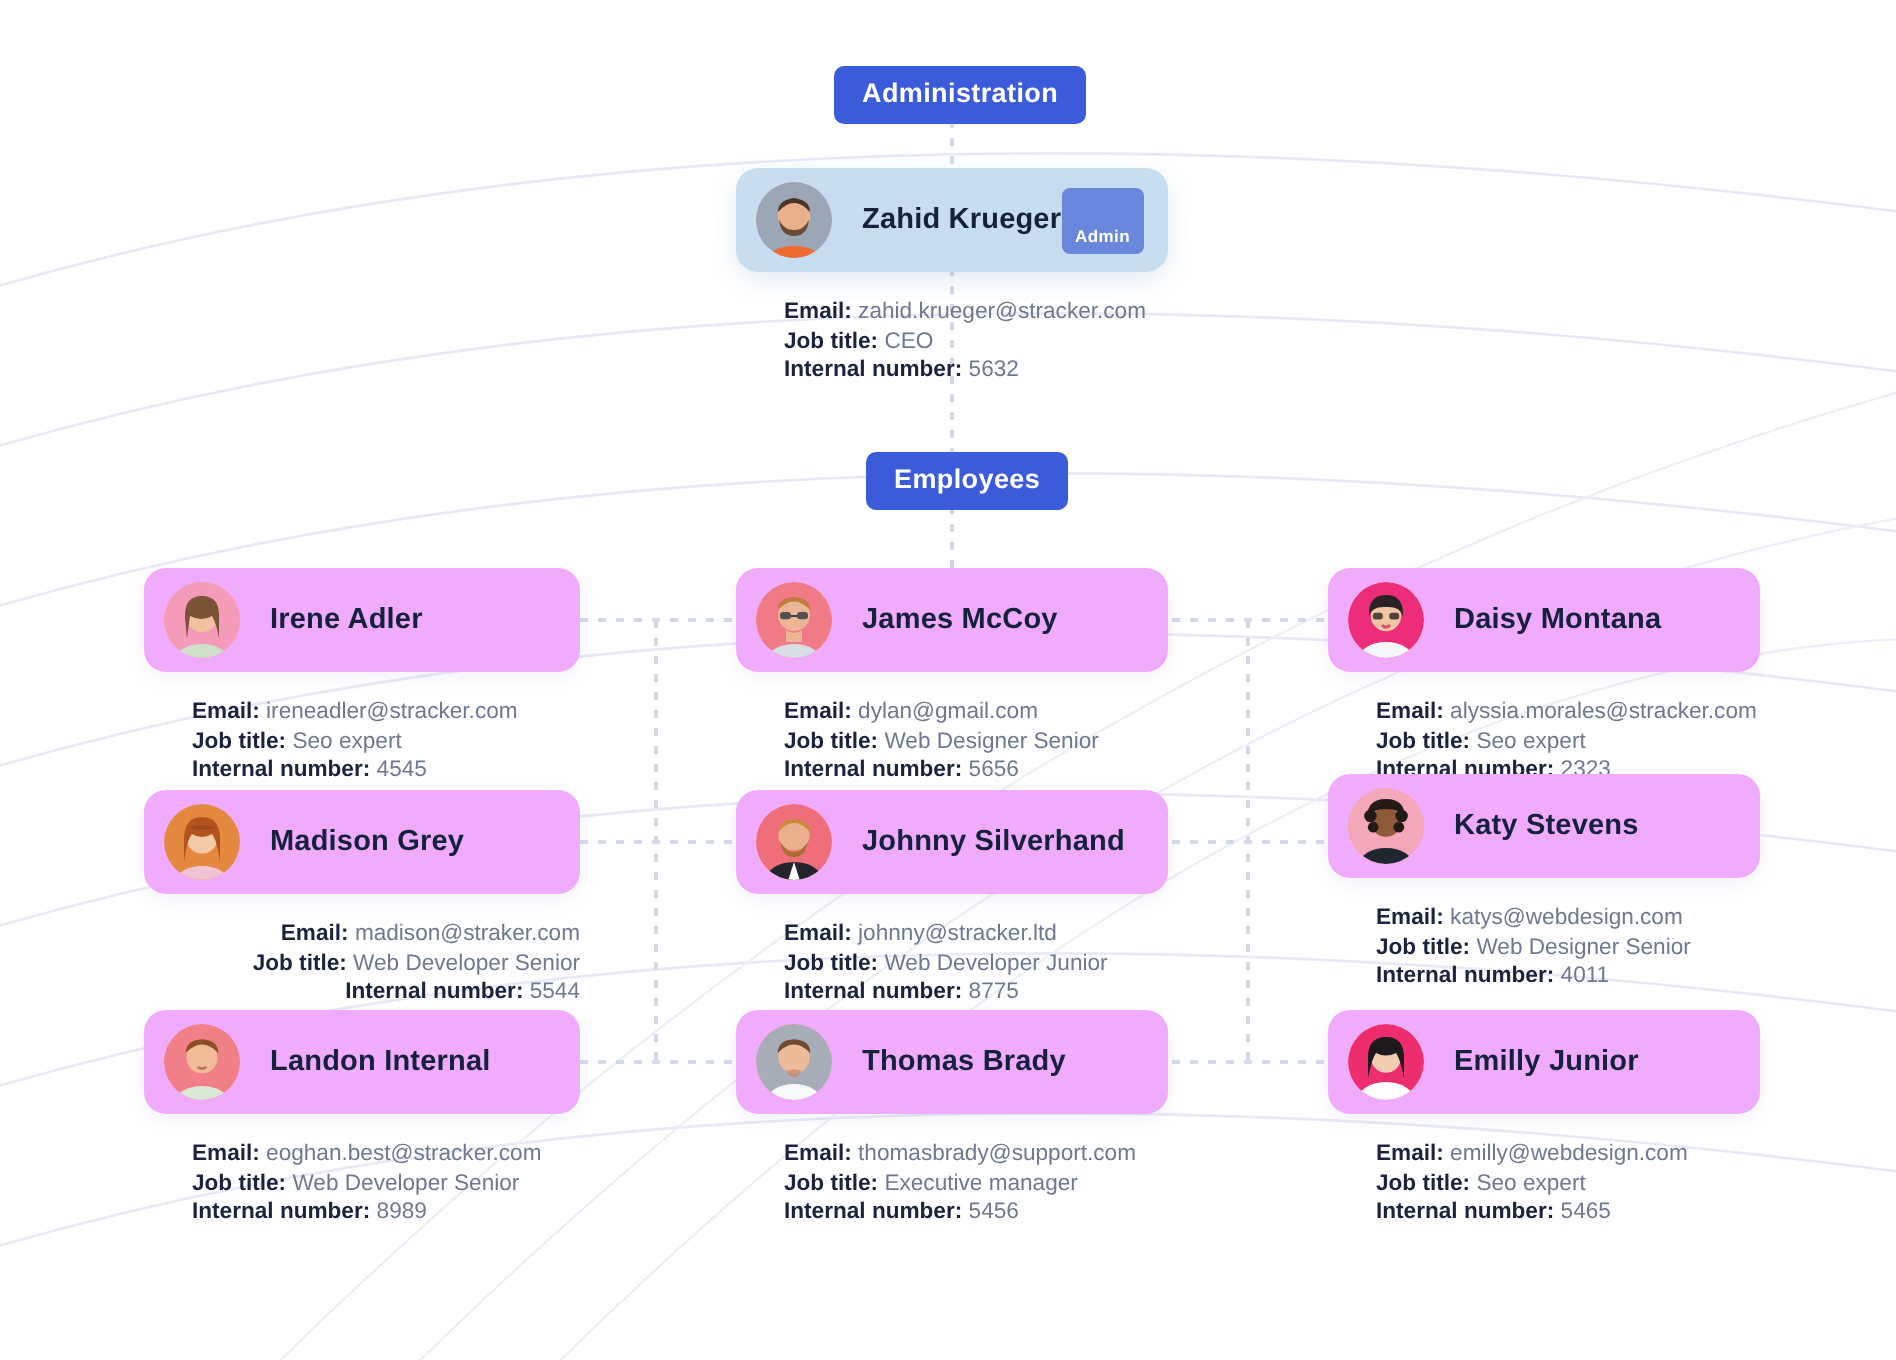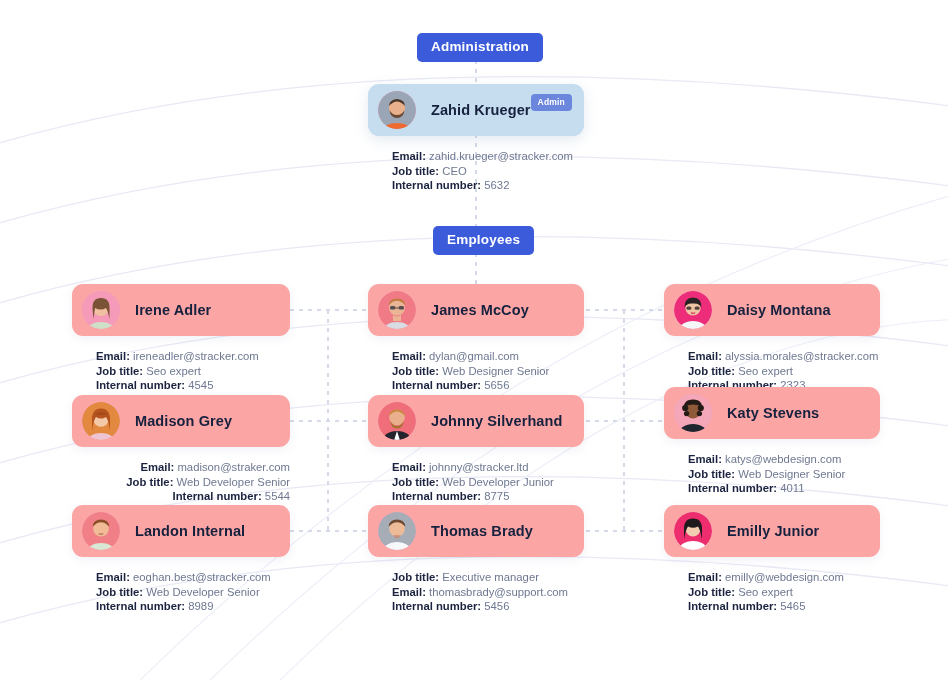--- a/index.html
+++ b/index.html
@@ -60,21 +60,21 @@
 
   
   .person {
     position: absolute;
   }
 
   .person-card {
     position: relative;
     height: 52px;
     border-radius: 11px;
-    background: #fca5a5;
+    background: #f0abfc;
     display: flex;
     align-items: center;
     padding-left: 10px;
     box-shadow: 0 3px 10px rgba(120,130,180,0.10);
   }
 
   .person-card.admin-card {
     background: #c6dcef;
     box-shadow: 0 4px 14px rgba(100,140,180,0.18);
   }
@@ -102,21 +102,21 @@
 
   .admin-badge {
     position: absolute;
     right: 12px;
     top: 10px;
     background: #6b86dd;
     color: #ffffff;
     font-size: 8.5px;
     font-weight: bold;
     border-radius: 4px;
-    padding: 4px 7px 4px 7px;
+    padding: 20px 7px 4px 7px;
     line-height: 1;
     letter-spacing: 0.2px;
   }
 
   .person-details {
     margin-top: 13px;
     font-size: 11.3px;
     line-height: 14.6px;
     color: #6e7891;
     white-space: nowrap;
@@ -359,22 +359,22 @@
     <circle cx="19" cy="19" r="19" fill="#a6adb6"></circle>
     <path d="M19 30 C10 30 5 35 4 40 L34 40 C33 35 28 30 19 30 Z" fill="#f7f8fa"></path>
     <circle cx="19" cy="16.8" r="7.8" fill="#eebb98"></circle>
     <path d="M10.8 14.5 Q19 6 27.2 14.5 Q27 8 19 7.6 Q11 8 10.8 14.5 Z" fill="#6f4b33"></path>
     <path d="M15.2 23.5 Q19 21.8 22.8 23.5 Q19 30 15.2 23.5 Z" fill="#c98267" opacity="0.65"></path>
             </svg>
           </div>
           <div class="person-name">Thomas Brady</div>
         </div>
         <div class="person-details">
+          <span class="detail-row"><span class="lbl">Email:</span> <span>thomasbrady@support.com</span></span>
           <span class="detail-row"><span class="lbl">Job title:</span> <span>Executive manager</span></span>
-          <span class="detail-row"><span class="lbl">Email:</span> <span>thomasbrady@support.com</span></span>
           <span class="detail-row"><span class="lbl">Internal number:</span> <span>5456</span></span>
         </div>
       </div>
       <div class="person" style="left: 664px; top: 505px; width: 216px;">
         <div class="person-card">
           <div class="avatar">
             <svg viewBox="0 0 38 38" xmlns="http://www.w3.org/2000/svg">
     <circle cx="19" cy="19" r="19" fill="#ee2d6e"></circle>
     <path d="M19 29 C9 29 4 35 3 40 L35 40 C34 35 29 29 19 29 Z" fill="#ffffff"></path>
     <circle cx="19" cy="17" r="7.4" fill="#f3cdb2"></circle>

